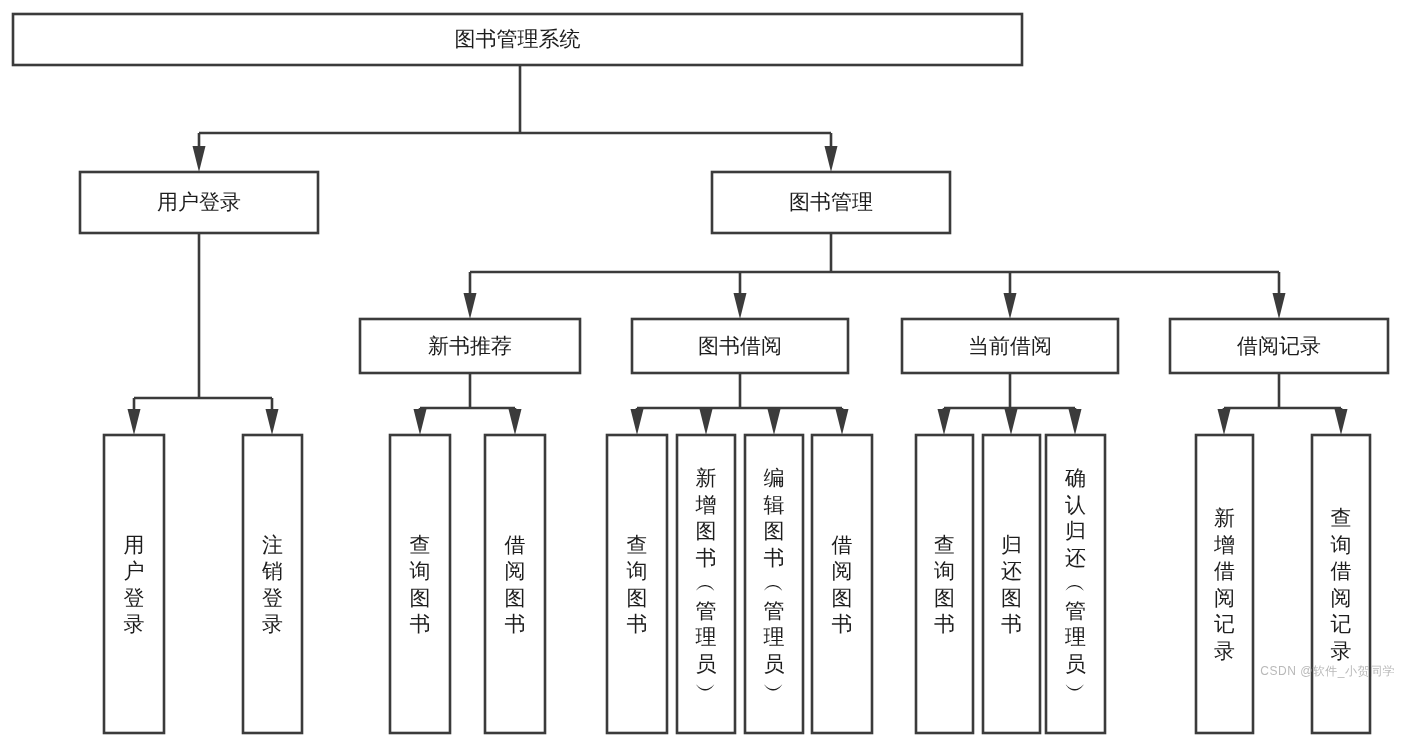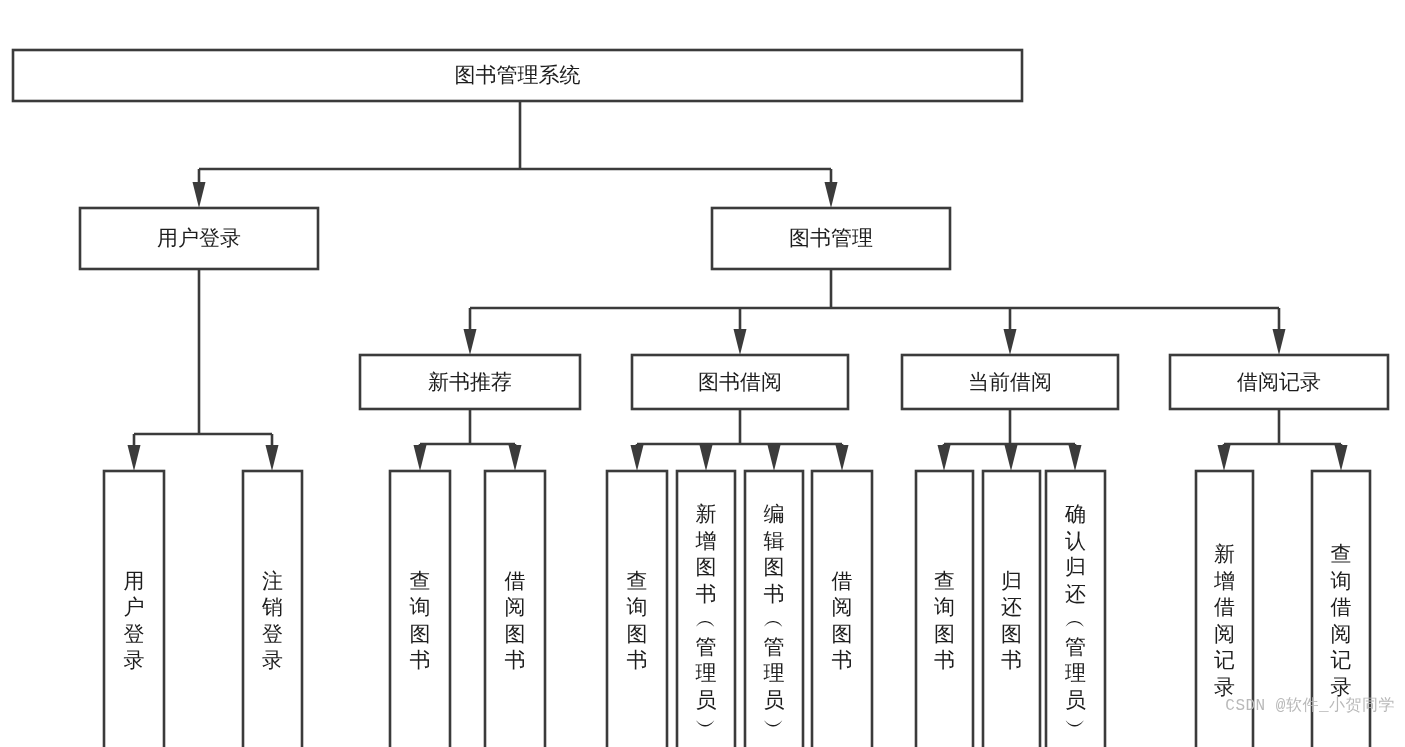--- a/index.html
+++ b/index.html
@@ -11,21 +11,20 @@
     width: 1405px;
     height: 747px;
     font-family: "Liberation Sans", "DejaVu Sans", sans-serif;
     overflow: hidden;
     position: relative;
   }
   #diagram-root {
     position: relative;
     width: 1405px;
     height: 686px;
-    margin-top: 36px;
   }
   svg.diagram-canvas {
     position: absolute;
     top: 0;
     left: 0;
     width: 1405px;
     height: 747px;
   }
   .node-box {
     fill: #ffffff;
@@ -52,22 +51,22 @@
   .node-label-v {
     fill: #1d1d1d;
     font-family: "Liberation Sans", "DejaVu Sans", sans-serif;
     font-size: 21px;
     text-anchor: middle;
   }
   .watermark-text {
     position: absolute;
     right: 10px;
     bottom: 6px;
-    font-family: Liberation Mono, monospace;
-    font-size: 16px;
+    font-family: Liberation Sans, sans-serif;
+    font-size: 12px;
     color: #b9b9b9;
     white-space: nowrap;
     letter-spacing: 0.5px;
   }
 </style>
 </head>
 <body>
 
 <div id="diagram-root">
   <svg class="diagram-canvas" viewBox="0 0 1405 747">

